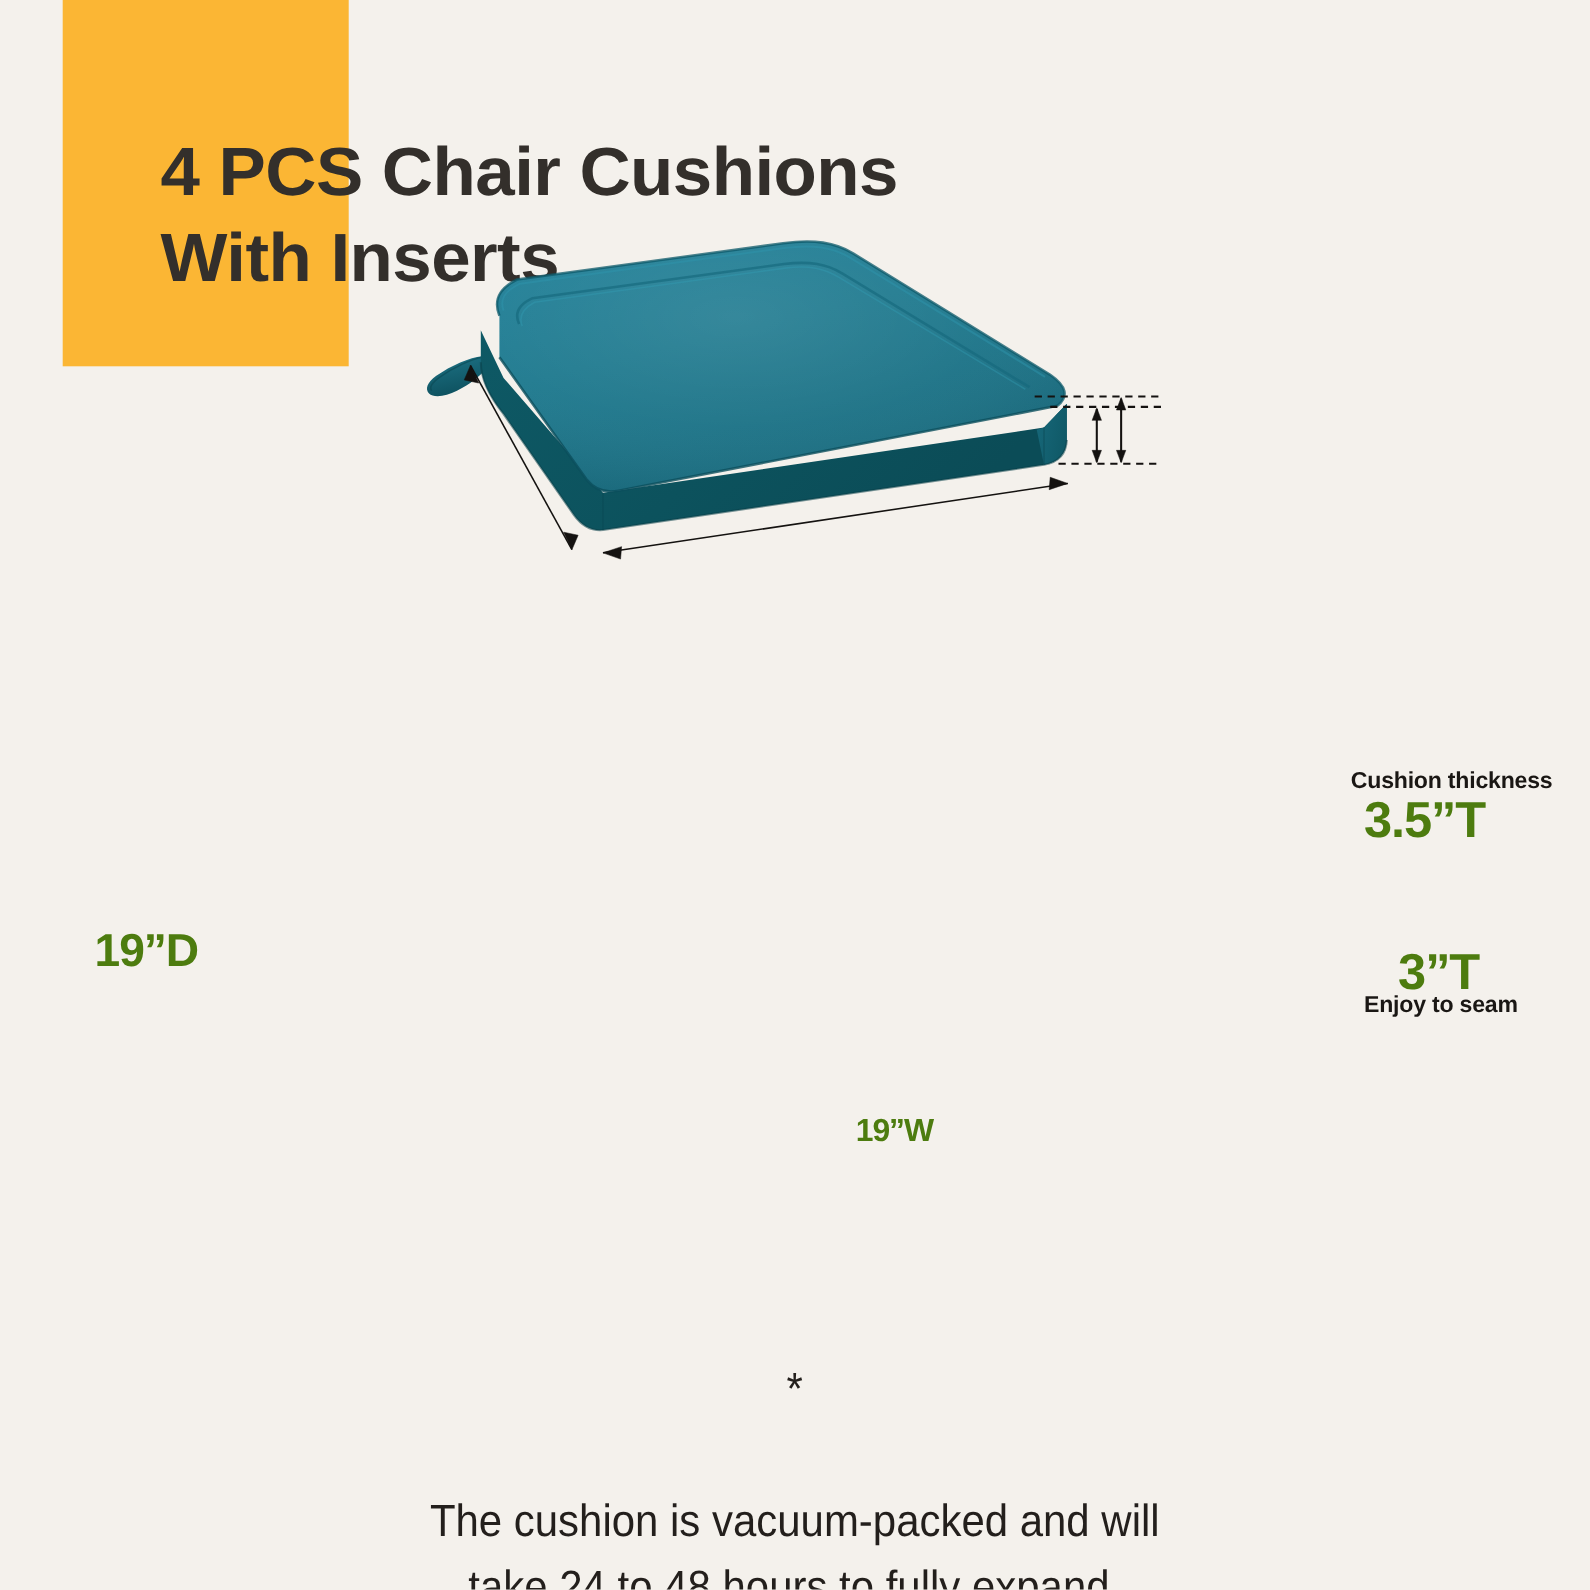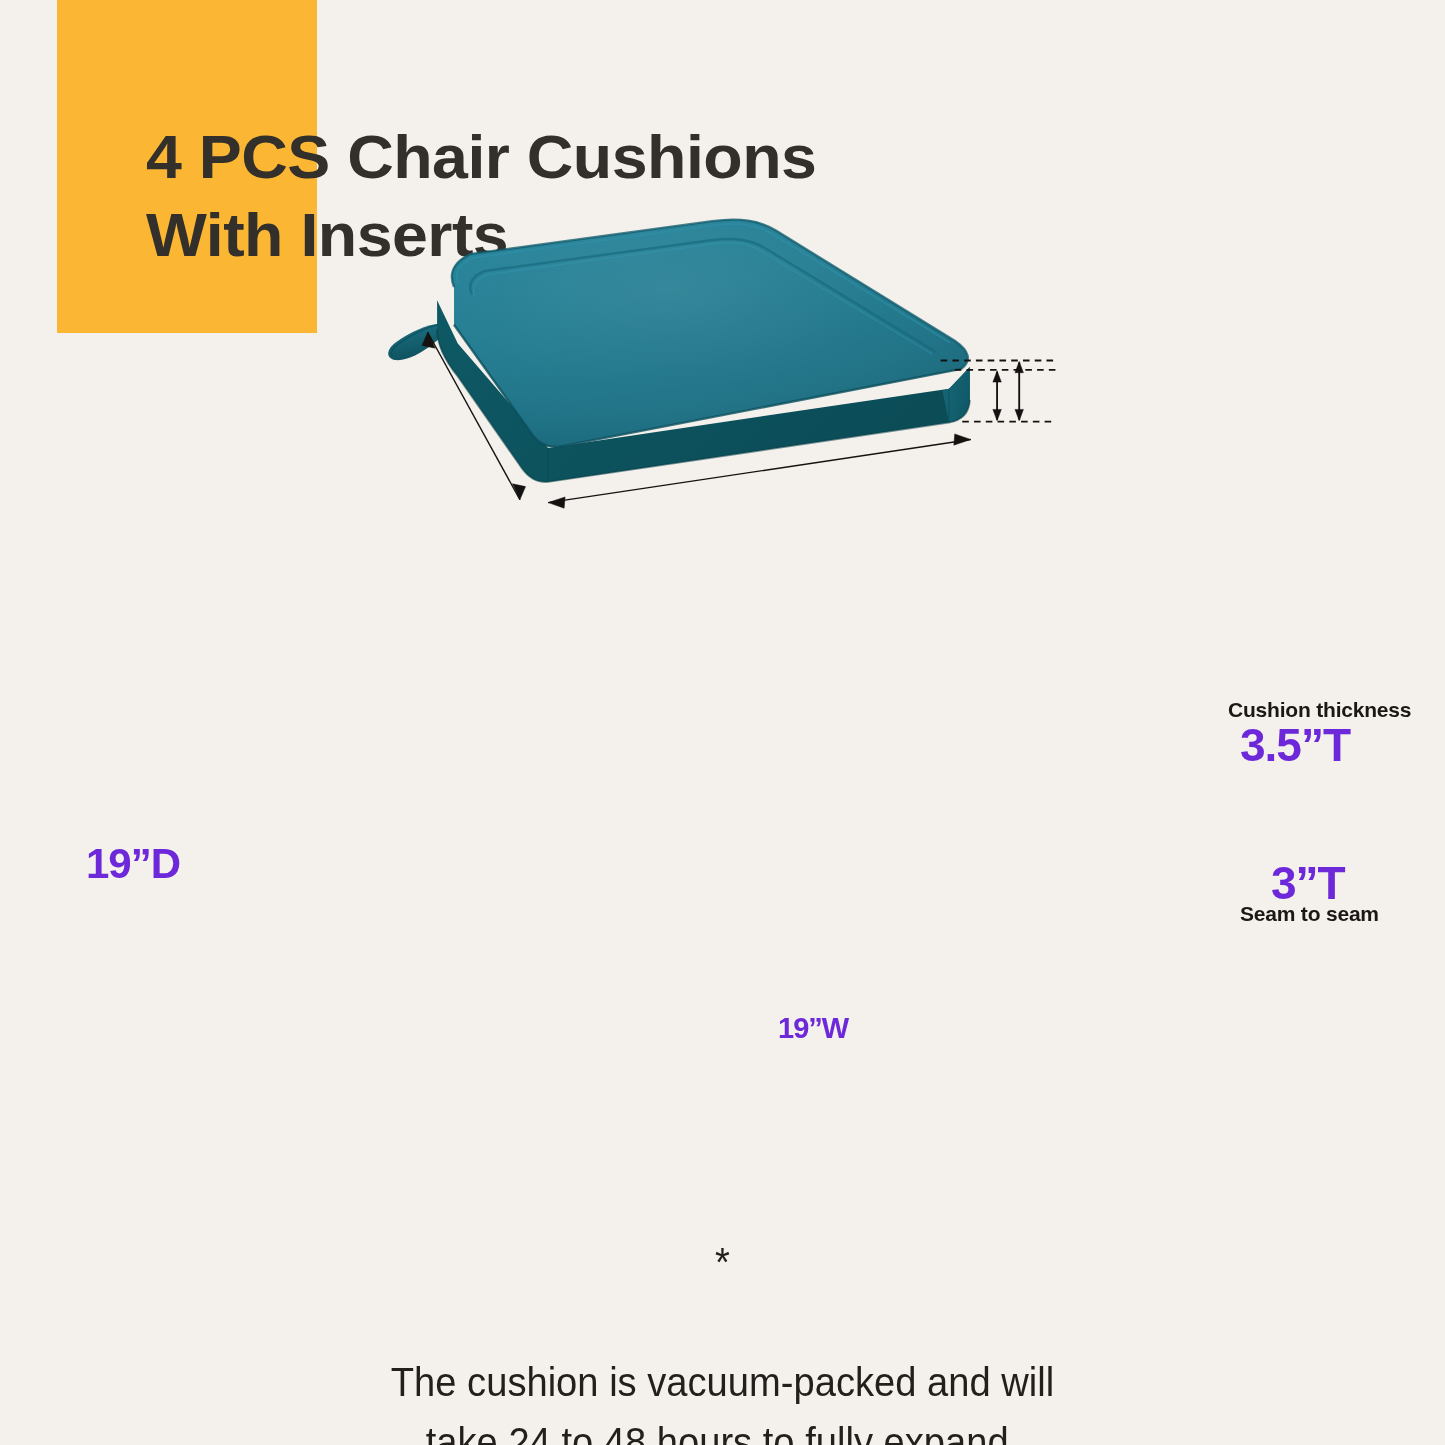--- a/index.html
+++ b/index.html
@@ -32,21 +32,21 @@
     letter-spacing:-.5px;
     transform:scaleX(1.04);transform-origin:left top;
   }
   .headline span{display:block;white-space:nowrap;}
 
   
   #cushion-art{position:absolute;left:0;top:430;width:1445px;height:680px;}
 
   
   .dim{
-    position:absolute;font-weight:700;color:#6d28d9;
+    position:absolute;font-weight:700;color:#4d7c0f;
     font-family:"Liberation Sans", sans-serif;
     white-space:nowrap;
   }
   .dim-d{left:86px;top:840px;font-size:42px;letter-spacing:-1px;}
   .dim-w{left:778px;top:1012px;font-size:29px;letter-spacing:-1px;}
   .dim-t35{left:1240px;top:718px;font-size:46px;letter-spacing:-1px;}
   .dim-t3{left:1236px;top:856px;font-size:46px;letter-spacing:-1px;margin-left:35px;}
   .cap{
     position:absolute;font-weight:700;color:#1A1714;
     font-family:"Liberation Sans", sans-serif;
@@ -217,20 +217,20 @@
   <div class="dim dim-d">19”D</div>
 
   <div class="dim dim-w">19”W</div>
 
   <div class="cap cap-thickness">Cushion thickness</div>
 
   <div class="dim dim-t35">3.5”T</div>
 
   <div class="dim dim-t3">3”T</div>
 
-  <div class="cap cap-seam">Seam to seam</div>
+  <div class="cap cap-seam">Enjoy to seam</div>
 
   <div class="footnote">
     <span><span>*</span>&nbsp;&nbsp;<span>The cushion is vacuum-packed and will</span></span>
     <span>take 24 to 48 hours to fully expand.</span>
   </div>
 
 </div>
 
 </body></html>

